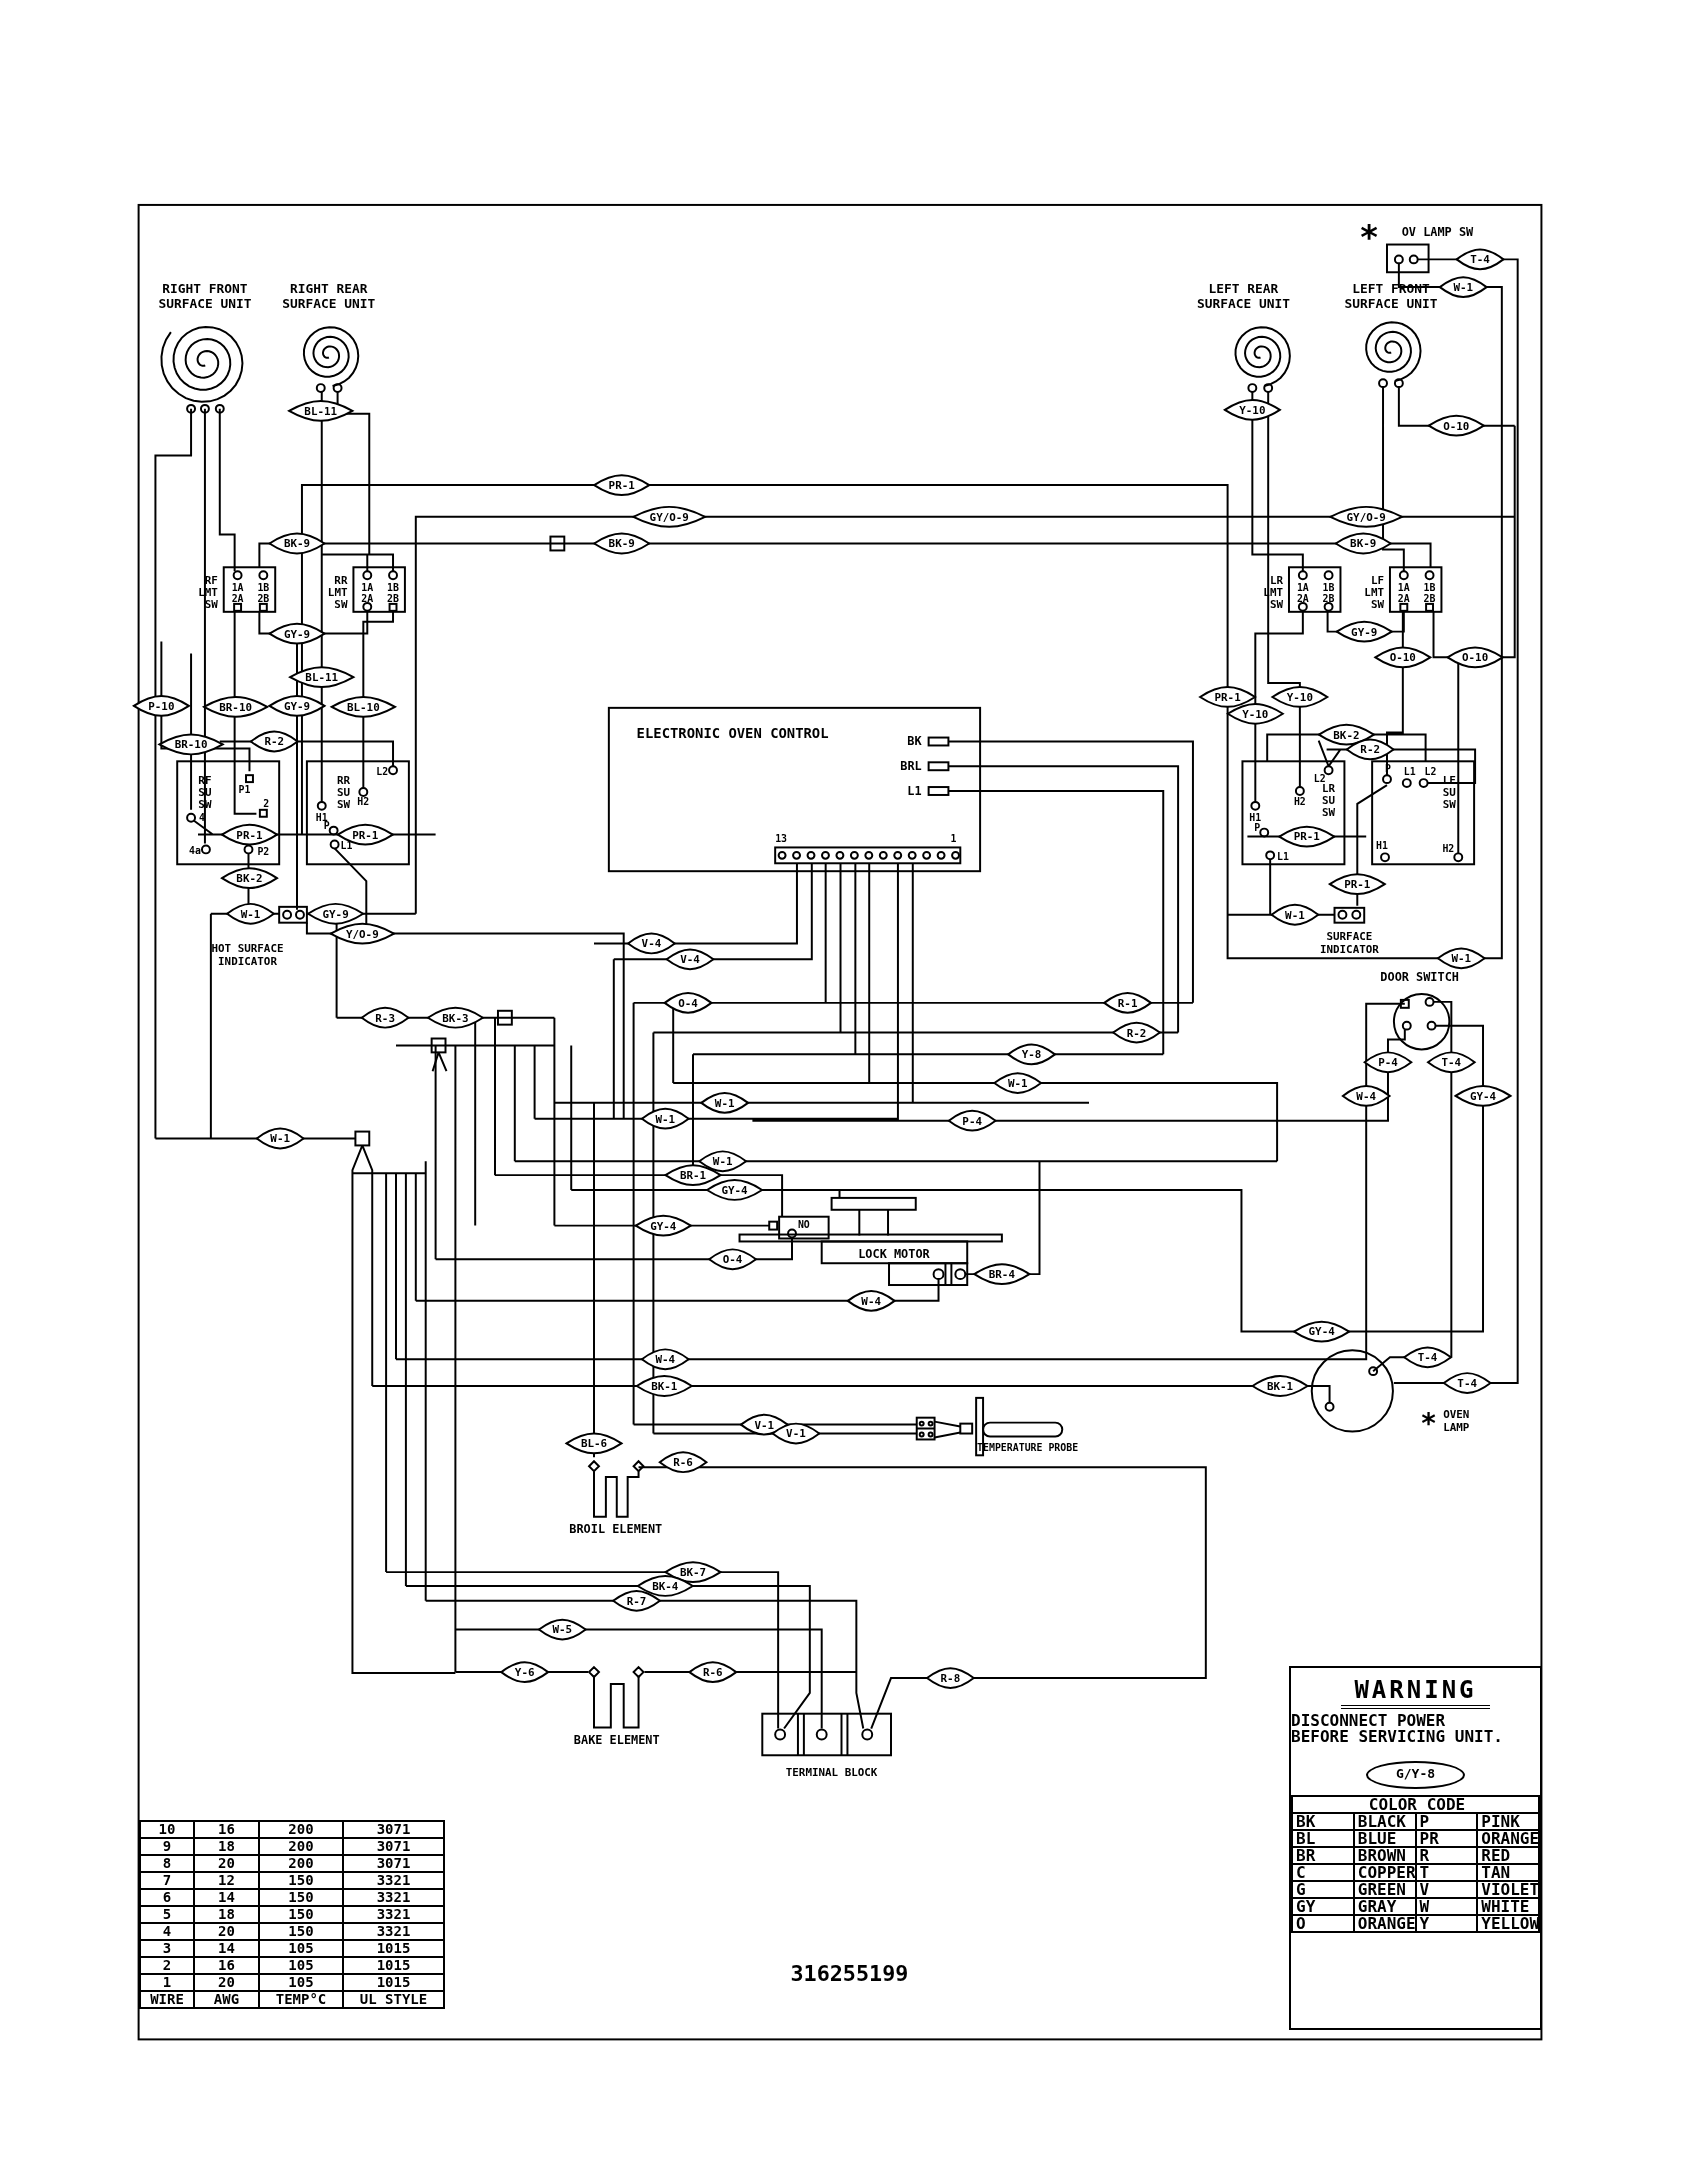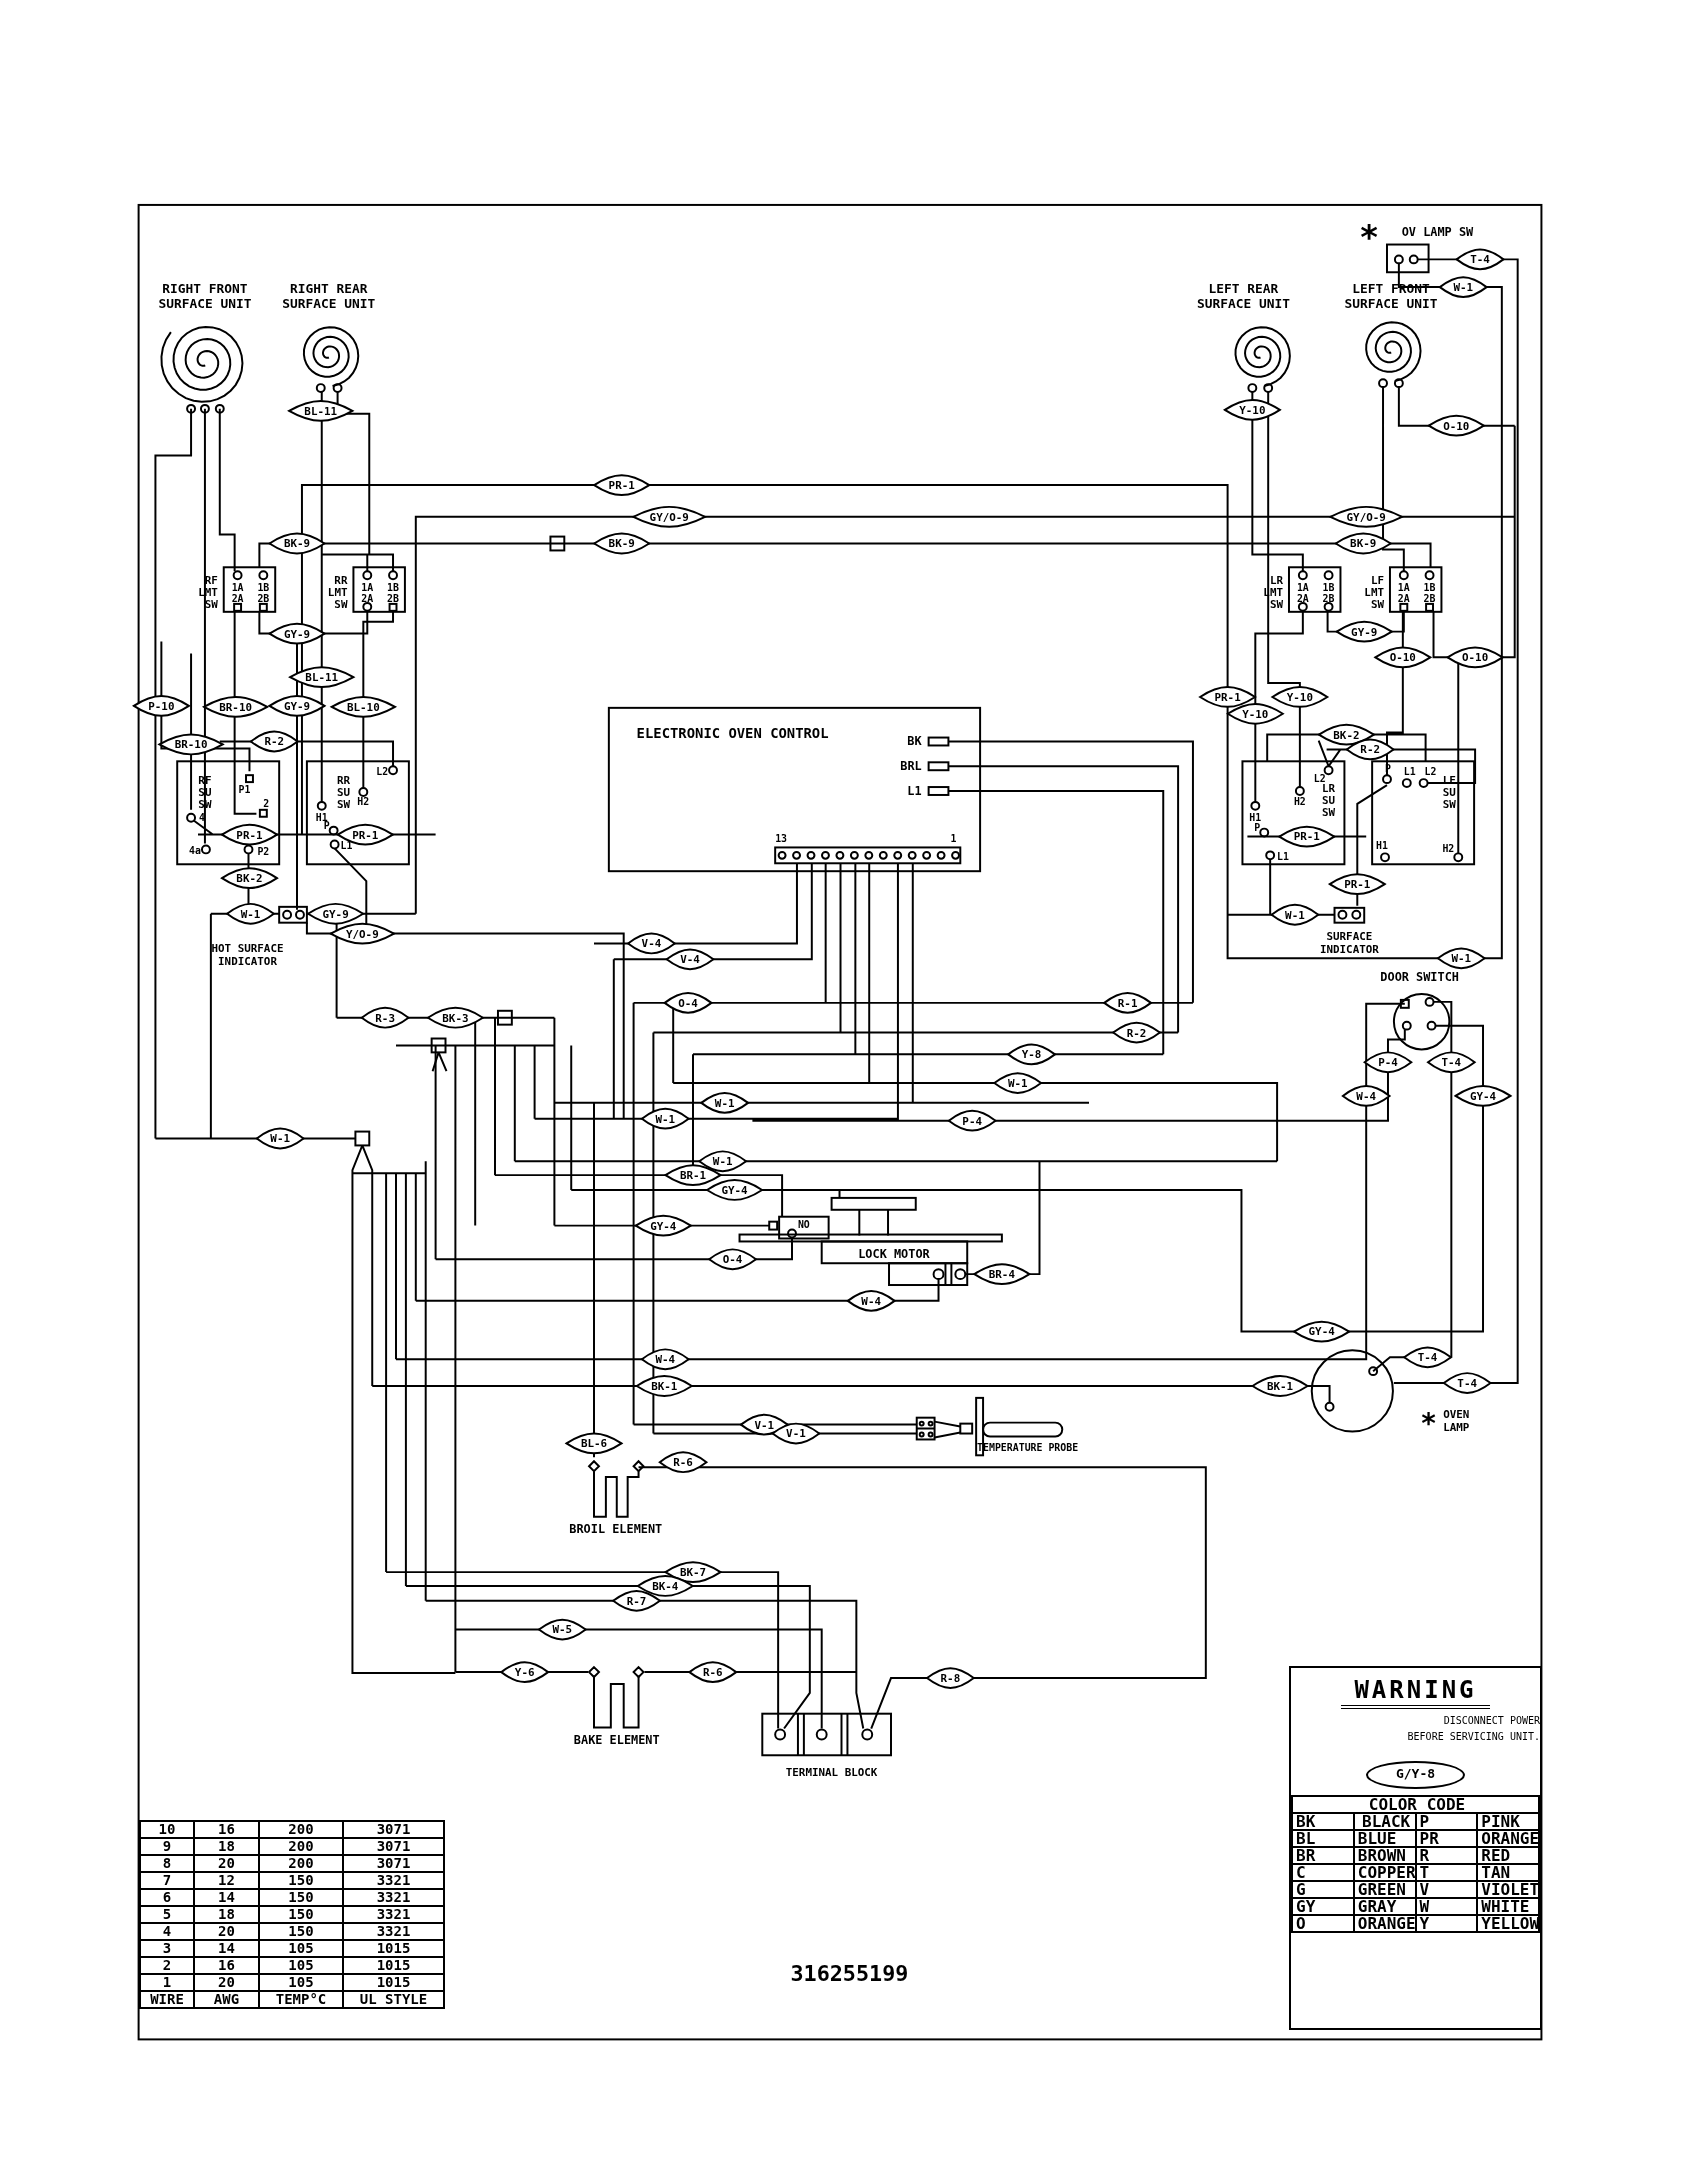--- a/index.html
+++ b/index.html
@@ -9,21 +9,21 @@
   svg text{font-family:"DejaVu Sans Mono",monospace;font-weight:bold;fill:#000;}
   .abs{position:absolute;box-sizing:border-box;}
   
   .wiretable{left:139px;top:1820px;width:297px;border:2px solid #b91c1c;border-collapse:collapse;
              font-size:14px;font-weight:bold;table-layout:fixed;}
   .wiretable td{border:2px solid #000;height:15px;text-align:center;padding:0;line-height:15px;}
   
   .warnbox{left:1289px;top:1666px;width:253px;height:364px;border:2px solid #000;}
   .warn-title{margin:8px auto 2px auto;width:149px;text-align:center;font-size:24px;font-weight:bold;
               letter-spacing:3px;border-bottom:4px double #000;padding-bottom:1px;}
-  .warn-lines{text-align:right;font-size:10px;font-weight:normal;line-height:16px;margin-top:4px;}
+  .warn-lines{text-align:left;font-size:16px;font-weight:bold;line-height:16px;margin-top:4px;}
   .tracer{border-top:2px solid #000;margin-top:8px;padding:8px 6px 0 8px;font-size:13px;
           font-weight:bold;line-height:20px;}
   .gyoval{margin:16px auto 0 auto;width:95px;height:24px;border:2px solid #000;border-radius:50%;
           text-align:center;font-size:13px;font-weight:bold;line-height:21px;}
   .cctable{width:100%;border-collapse:collapse;border-top:2px solid #000;margin-top:6px;
            font-size:16px;font-weight:bold;table-layout:fixed;}
   .cctable td,.cctable th{border:2px solid #000;height:15px;padding:0 0 0 3px;text-align:left;line-height:15px;}
   .cctable th{text-align:center;}
 </style>
 </head>
@@ -767,21 +767,21 @@
     <div>BEFORE SERVICING UNIT.</div>
   </div>
   <div class="gyoval">G/Y-8</div>
   <table class="cctable">
     <tbody id="cctable-body">
       <tr>
             <th colspan="4">COLOR CODE</th>
           </tr>
     <tr>
             <td style="width: 28px;">BK</td>
-            <td style="width: 95px; text-align: center;">BLACK</td>
+            <td style="width: 95px;">BLACK</td>
             <td style="width: 30px;">P</td>
             <td style="width: 97px;">PINK</td>
           </tr>
           <tr>
             <td style="width: 28px; margin-top: 12px;">BL</td>
             <td style="width: 95px;">BLUE</td>
             <td style="width: 30px;">PR</td>
             <td style="width: 97px;">ORANGE</td>
           </tr>
           <tr>

